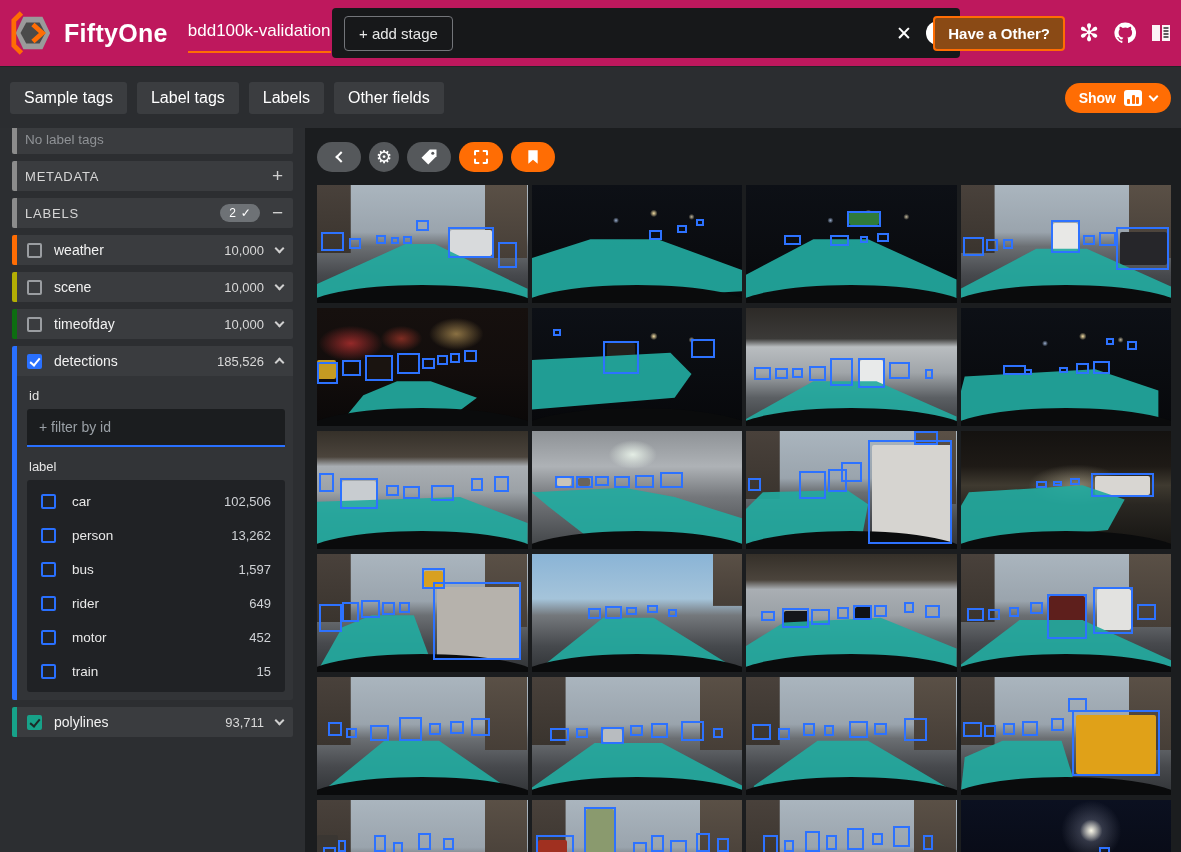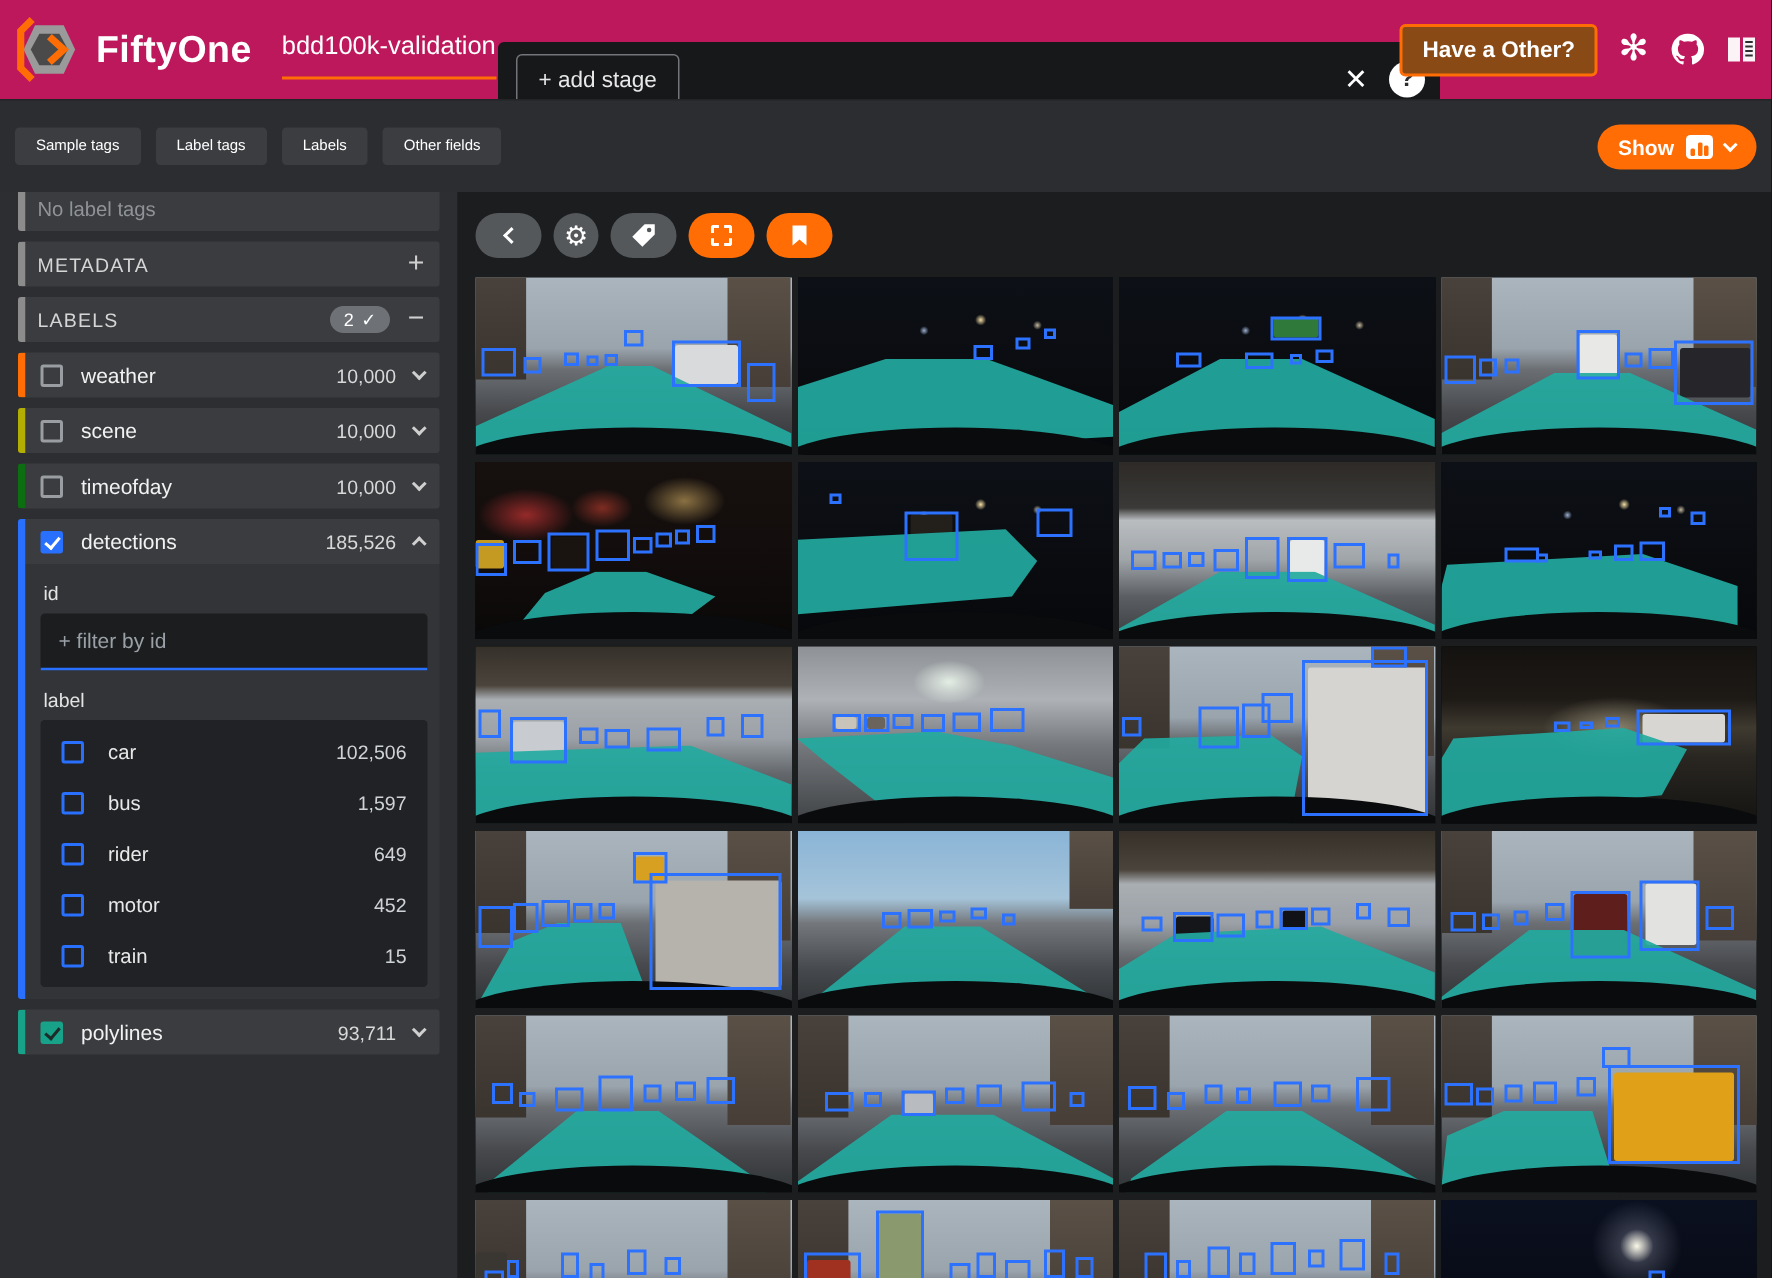--- a/index.html
+++ b/index.html
@@ -6,34 +6,34 @@
   html,body { background:#111; }
   body { font-family:"Liberation Sans", sans-serif; }
   .page { position:relative; width:1181px; height:852px; background:#1c1e20; overflow:hidden; color:#eee; }
 
   
   .header { position:relative; height:66px; background:#be185d; display:flex; align-items:center; }
   .logo { margin-left:10px; width:42px; height:44px; }
   .app-name { margin-left:12px; font-size:25px; font-weight:700; color:#fff; letter-spacing:.3px; }
   .dataset { position:relative; margin-left:20px; font-size:17px; color:#fff; padding-bottom:4px; }
   .dataset::after { content:""; position:absolute; left:0; right:0; bottom:-8px; height:2px; background:#ff6d04; }
-  .stage-bar { position:absolute; left:332px; top:8px; width:628px; height:50px; background:#17181a; border-radius:4px; display:flex; align-items:center;margin-top:20px; }
+  .stage-bar { position:absolute; left:332px; top:8px; width:628px; height:50px; background:#17181a; border-radius:4px; display:flex; align-items:center; }
   .add-stage { margin-left:12px; padding:8px 14px; font-size:15px; color:#e8e8e8; background:transparent; border:1px solid #73757a; border-radius:4px; cursor:text; }
   .stage-right { position:absolute; right:10px; display:flex; align-items:center; gap:14px; }
   .x-icon { font-size:19px; color:#fff; cursor:pointer; line-height:1; }
   .help-icon { width:24px; height:24px; border-radius:50%; background:#fff; color:#2b2d30; font-weight:700; font-size:16px; display:flex; align-items:center; justify-content:center; cursor:pointer; }
   .header-right { position:absolute; right:8px; display:flex; align-items:center; gap:12px; }
   .team-btn { padding:7px 13px; font-size:15px; font-weight:700; color:#fff; background:#8a4a15; border:2px solid #ff6d04; border-radius:4px; cursor:pointer; }
   .hicon { width:24px; height:24px; display:flex; align-items:center; justify-content:center; cursor:pointer; }
   .slack-glyph { color:#fff; font-size:24px; line-height:1; }
 
   
   .tabband { height:62px; background:#2b2d30; display:flex; align-items:center; position:relative; border-top:1px solid #222426; }
   .tabs { display:flex; gap:10px; margin-left:10px; }
-  .tab { padding:7px 14px; background:#3b3d40; border-radius:3px; font-size:10px; color:#fff; cursor:pointer; white-space:nowrap; }
+  .tab { padding:7px 14px; background:#3b3d40; border-radius:3px; font-size:16px; color:#fff; cursor:pointer; white-space:nowrap; }
   .show-btn { position:absolute; right:10px; display:flex; align-items:center; gap:8px; background:#ff6d04; border-radius:17px; padding:7px 14px; cursor:pointer; }
   .show-btn span.lbl { color:#fff; font-size:14px; font-weight:700; }
   .chart-ic { width:18px; height:16px; background:#fff; border-radius:3px; display:flex; align-items:flex-end; justify-content:center; gap:1.5px; padding:2px 2.5px; }
   .chart-ic i { display:block; width:3px; background:#ff6d04; border-radius:1px; }
   .chev { display:inline-block; width:7px; height:7px; border-right:2px solid #fff; border-bottom:2px solid #fff; transform:rotate(45deg); margin-top:-3px; }
   .chev.gray { border-color:#cfcfcf; }
   .chev.up { transform:rotate(-135deg); margin-top:3px; }
 
   
   .content { display:flex; height:724px; }
@@ -235,20 +235,25 @@
         <input class="filter-input" placeholder="+ filter by id" style="">
         <div class="subhead" style="margin-top:12px">label</div>
         <div class="class-list" id="class-list">
             <div class="class-row">
               <span class="cb blue"></span>
               <span class="cname">car</span>
               <span class="ccount">102,506</span>
             </div>
             <div class="class-row">
               <span class="cb blue"></span>
+              <span class="cname">person</span>
+              <span class="ccount">13,262</span>
+            </div>
+            <div class="class-row">
+              <span class="cb blue"></span>
               <span class="cname">bus</span>
               <span class="ccount">1,597</span>
             </div>
             <div class="class-row">
               <span class="cb blue"></span>
               <span class="cname">rider</span>
               <span class="ccount">649</span>
             </div>
             <div class="class-row">
               <span class="cb blue"></span>

